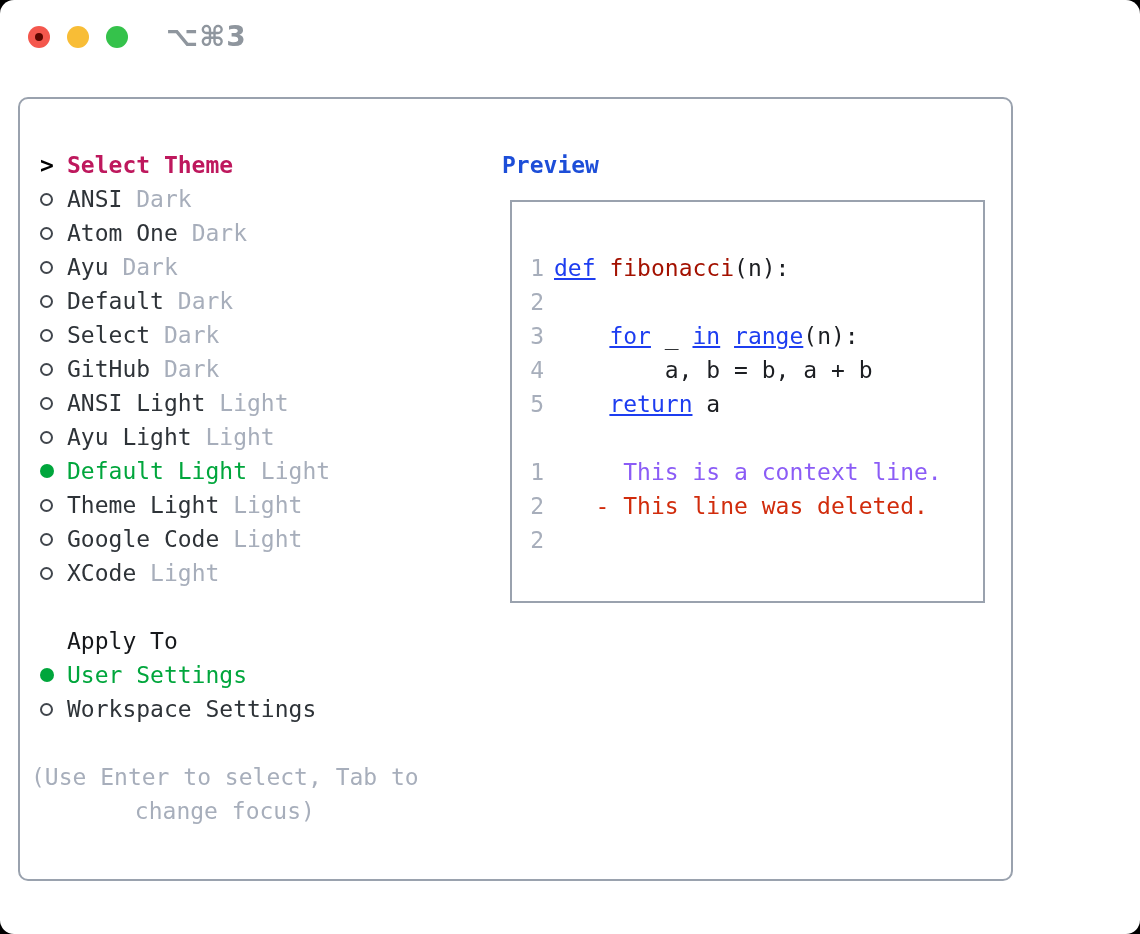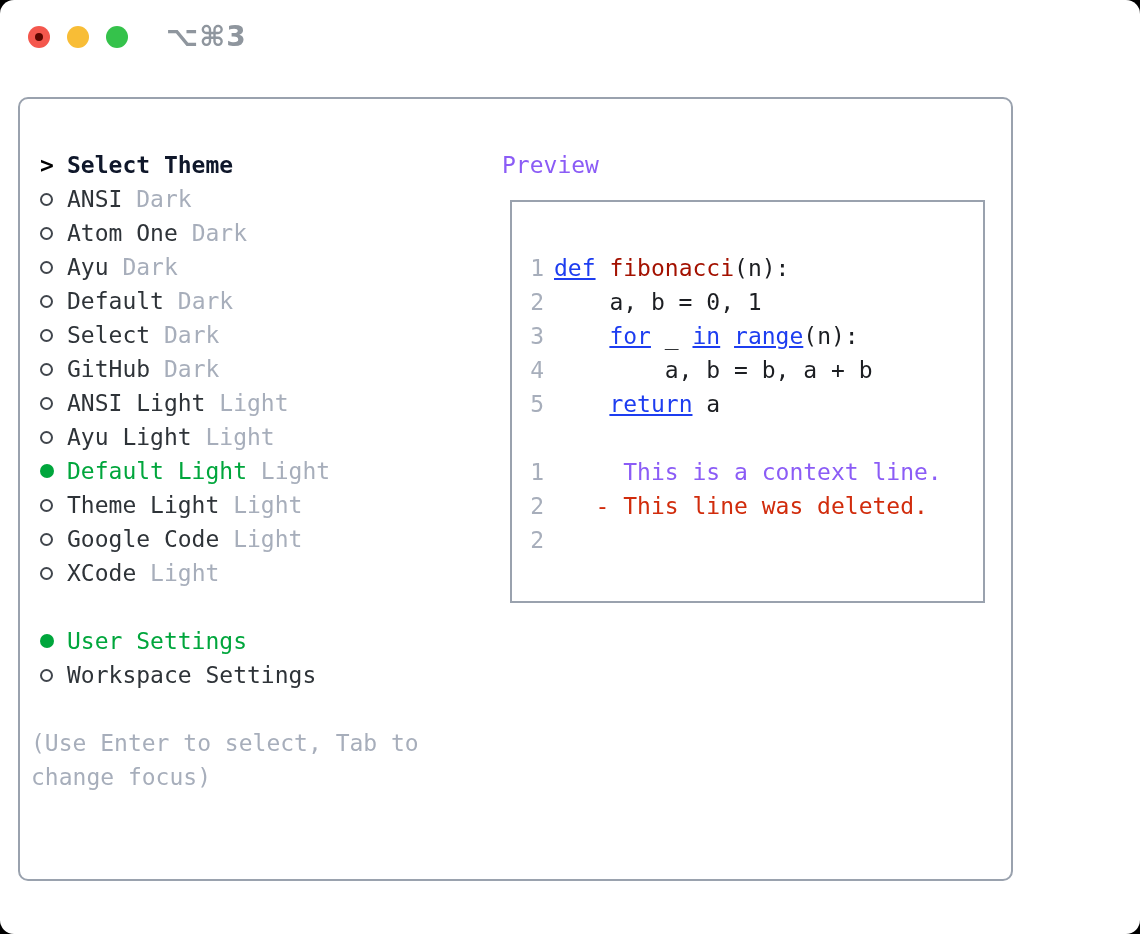--- a/index.html
+++ b/index.html
@@ -30,33 +30,33 @@
   }
   
   .app{
     position:absolute;left:18px;top:97px;width:995px;height:784px;box-sizing:border-box;
     border:2px solid var(--box-border);border-radius:10px;background:#fff;
   }
   .list{position:absolute;left:20px;top:49px;font-size:23px;line-height:34px;color:var(--ink);}
   .row{display:flex;align-items:center;height:34px;white-space:pre;}
   .marker{width:27px;display:flex;align-items:center;flex:0 0 27px;}
   .caret{font-weight:bold;color:#000;}
-  .htxt{font-weight:bold;color:#0f172a;}
+  .htxt{font-weight:bold;color:#be185d;}
   .h2txt{color:#16181b;}
   .radio{width:13px;height:13px;box-sizing:border-box;border:2px solid #41464d;border-radius:50%;}
   .radio.on{width:14px;height:14px;border:none;background:var(--green);}
   .tn{color:var(--ink);}
   .tn.sel{color:var(--green);}
   .vn{color:var(--muted);white-space:pre;}
-  .hint{margin-left:-9px;color:var(--muted);}
+  .hint{margin-left:-9px;color:var(--muted);text-align:center;}
   .hint div{height:34px;}
   
   .preview-label{
     position:absolute;left:482px;top:49px;font-size:23px;line-height:34px;
-    font-weight:normal;color:#8b5cf6;
+    font-weight:bold;color:#1d4ed8;
   }
   .pbox{
     position:absolute;left:490px;top:101px;width:475px;height:403px;box-sizing:border-box;
     border:2px solid var(--box-border);background:#fff;
   }
   .code{position:absolute;left:18px;top:49px;font-size:23px;line-height:34px;}
   .crow{display:flex;height:34px;align-items:center;}
   .ln{width:14px;flex:0 0 14px;margin-right:10px;text-align:right;color:var(--muted);}
   .lc{white-space:pre;color:var(--code-ink);}
   .lc span{white-space:pre;}
@@ -96,41 +96,44 @@
           <div class="row"><span class="marker"><span class="radio"></span></span><span class="tn">Select</span><span class="vn"> Dark</span></div>
           <div class="row"><span class="marker"><span class="radio"></span></span><span class="tn">GitHub</span><span class="vn"> Dark</span></div>
           <div class="row"><span class="marker"><span class="radio"></span></span><span class="tn">ANSI Light</span><span class="vn"> Light</span></div>
           <div class="row"><span class="marker"><span class="radio"></span></span><span class="tn">Ayu Light</span><span class="vn"> Light</span></div>
           <div class="row"><span class="marker"><span class="radio on"></span></span><span class="tn sel">Default Light</span><span class="vn"> Light</span></div>
           <div class="row"><span class="marker"><span class="radio"></span></span><span class="tn">Theme Light</span><span class="vn"> Light</span></div>
           <div class="row"><span class="marker"><span class="radio"></span></span><span class="tn">Google Code</span><span class="vn"> Light</span></div>
           <div class="row"><span class="marker"><span class="radio"></span></span><span class="tn">XCode</span><span class="vn"> Light</span></div>
         </div>
       <div class="row"></div>
+      <div class="row">
+        <span class="marker"></span>
+        <span class="h2txt">Apply To</span>
+      </div>
       <div id="applyRows">
           <div class="row"><span class="marker"><span class="radio on"></span></span><span class="tn sel">User Settings</span></div>
           <div class="row"><span class="marker"><span class="radio"></span></span><span class="tn">Workspace Settings</span></div>
         </div>
       <div class="row"></div>
       <div class="hint">
         <div>(Use Enter to select, Tab to</div>
         <div>change focus)</div>
       </div>
     </div>
 
     <div class="preview-label">Preview</div>
     <div class="pbox">
       <div class="code" id="codeRows">
           <div class="crow">
             <span class="ln">1</span>
             <span class="lc"><span class="kw">def</span><span class="pl"> </span><span class="fn">fibonacci</span><span class="pl">(n):</span></span>
           </div>
           <div class="crow">
             <span class="ln">2</span>
-            <span class="lc"><span class="pl">    a, b = 0, 1</span></span>
           </div>
           <div class="crow">
             <span class="ln">3</span>
             <span class="lc"><span class="pl">    </span><span class="kw">for</span><span class="pl"> _ </span><span class="kw">in</span><span class="pl"> </span><span class="kw">range</span><span class="pl">(n):</span></span>
           </div>
           <div class="crow">
             <span class="ln">4</span>
             <span class="lc"><span class="pl">        a, b = b, a + b</span></span>
           </div>
           <div class="crow">

